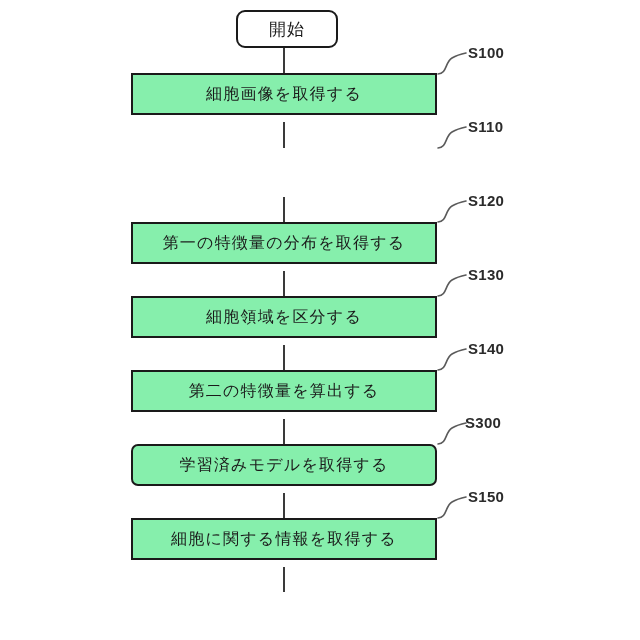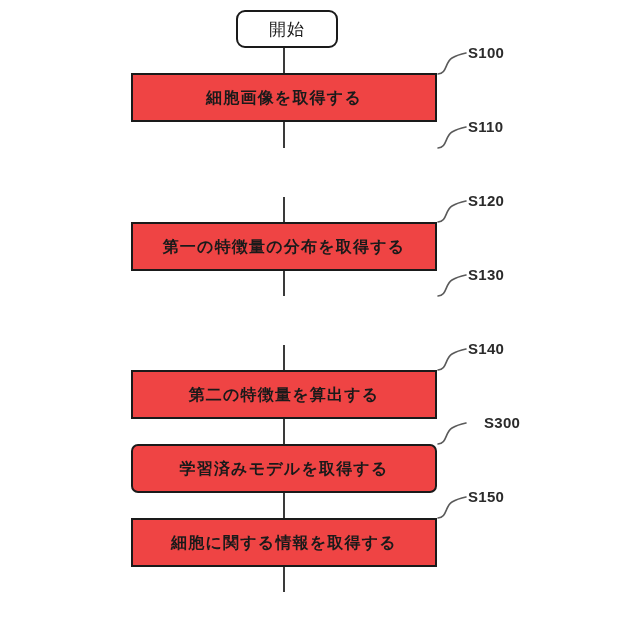--- a/index.html
+++ b/index.html
@@ -40,28 +40,27 @@
     line-height: 1;
   }
   #node-start { top: 10px; }
   #node-end   { top: 592px; }
 
   
   .process {
     position: absolute;
     left: 131px;
     width: 306px;
-    height: 49px;
+    height: 42px;
     box-sizing: border-box;
     border: 2px solid #1a1a1a;
-    background: #ef4444;
+    background: #86efac;
     display: flex;
     align-items: center;
     justify-content: center;
-    font-weight: bold;
   }
   .process .node-label {
     font-size: 16px;
     color: #1a1a1a;
     letter-spacing: 1.2px;
     line-height: 1;
     white-space: nowrap;
   }
 
   
@@ -120,32 +119,35 @@
   <div class="terminal" id="node-start">
     <span class="node-label">開始</span>
   </div>
 
   <div class="process" style="top:73px;">
     <span class="node-label">細胞画像を取得する</span>
   </div>
   <div class="process" style="top:222px;">
     <span class="node-label">第一の特徴量の分布を取得する</span>
   </div>
+  <div class="process" style="top:296px;">
+    <span class="node-label">細胞領域を区分する</span>
+  </div>
   <div class="process" style="top:370px;">
     <span class="node-label">第二の特徴量を算出する</span>
   </div>
   <div class="process" style="top:444px;border-radius:7px;">
     <span class="node-label">学習済みモデルを取得する</span>
   </div>
   <div class="process" style="top:518px;justify-content:center;">
     <span class="node-label">細胞に関する情報を取得する</span>
   </div>
 
 
   <span class="step-label" style="left:468px; top:44px;">S100</span>
   <span class="step-label" style="left:468px; top:118px;">S110</span>
   <span class="step-label" style="left:468px; top:192px;">S120</span>
   <span class="step-label" style="left:468px; top:266px;">S130</span>
   <span class="step-label" style="left:468px; top:340px;">S140</span>
-  <span class="step-label" style="left:484px; top:414px;">S300</span>
+  <span class="step-label" style="left:465px; top:414px;">S300</span>
   <span class="step-label" style="left:468px; top:488px;">S150</span>
 
 </div>
 
 </body></html>

